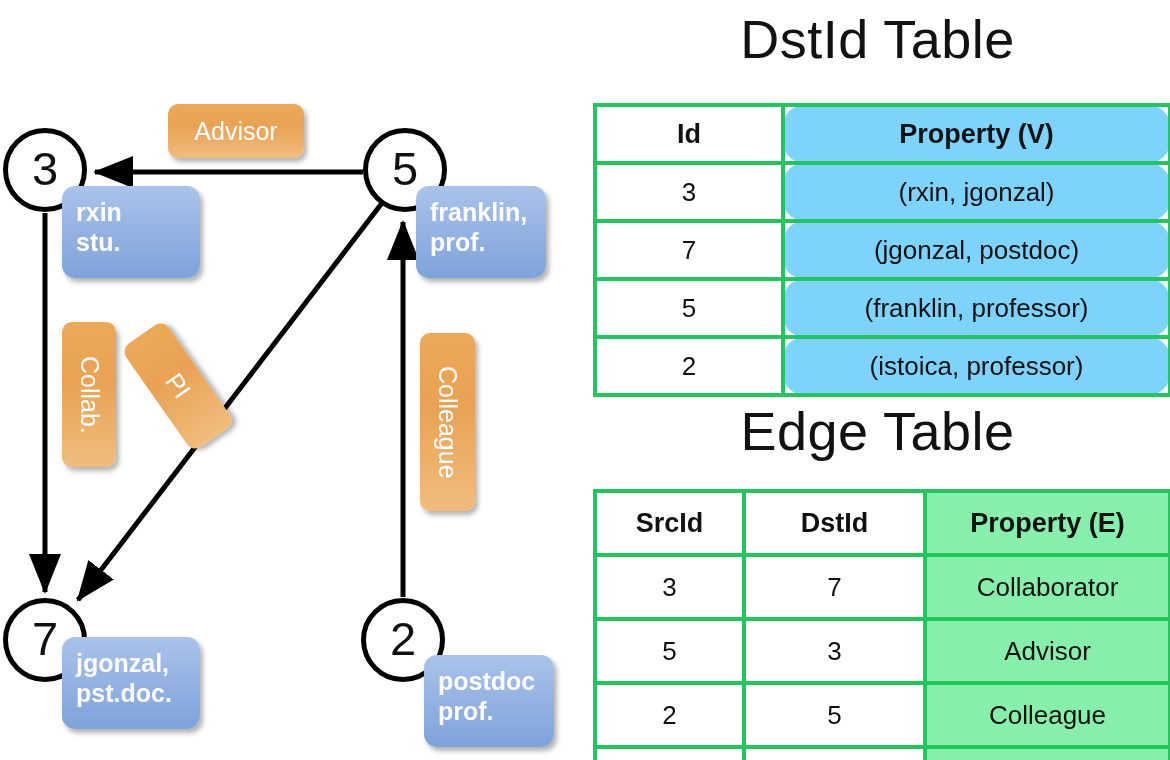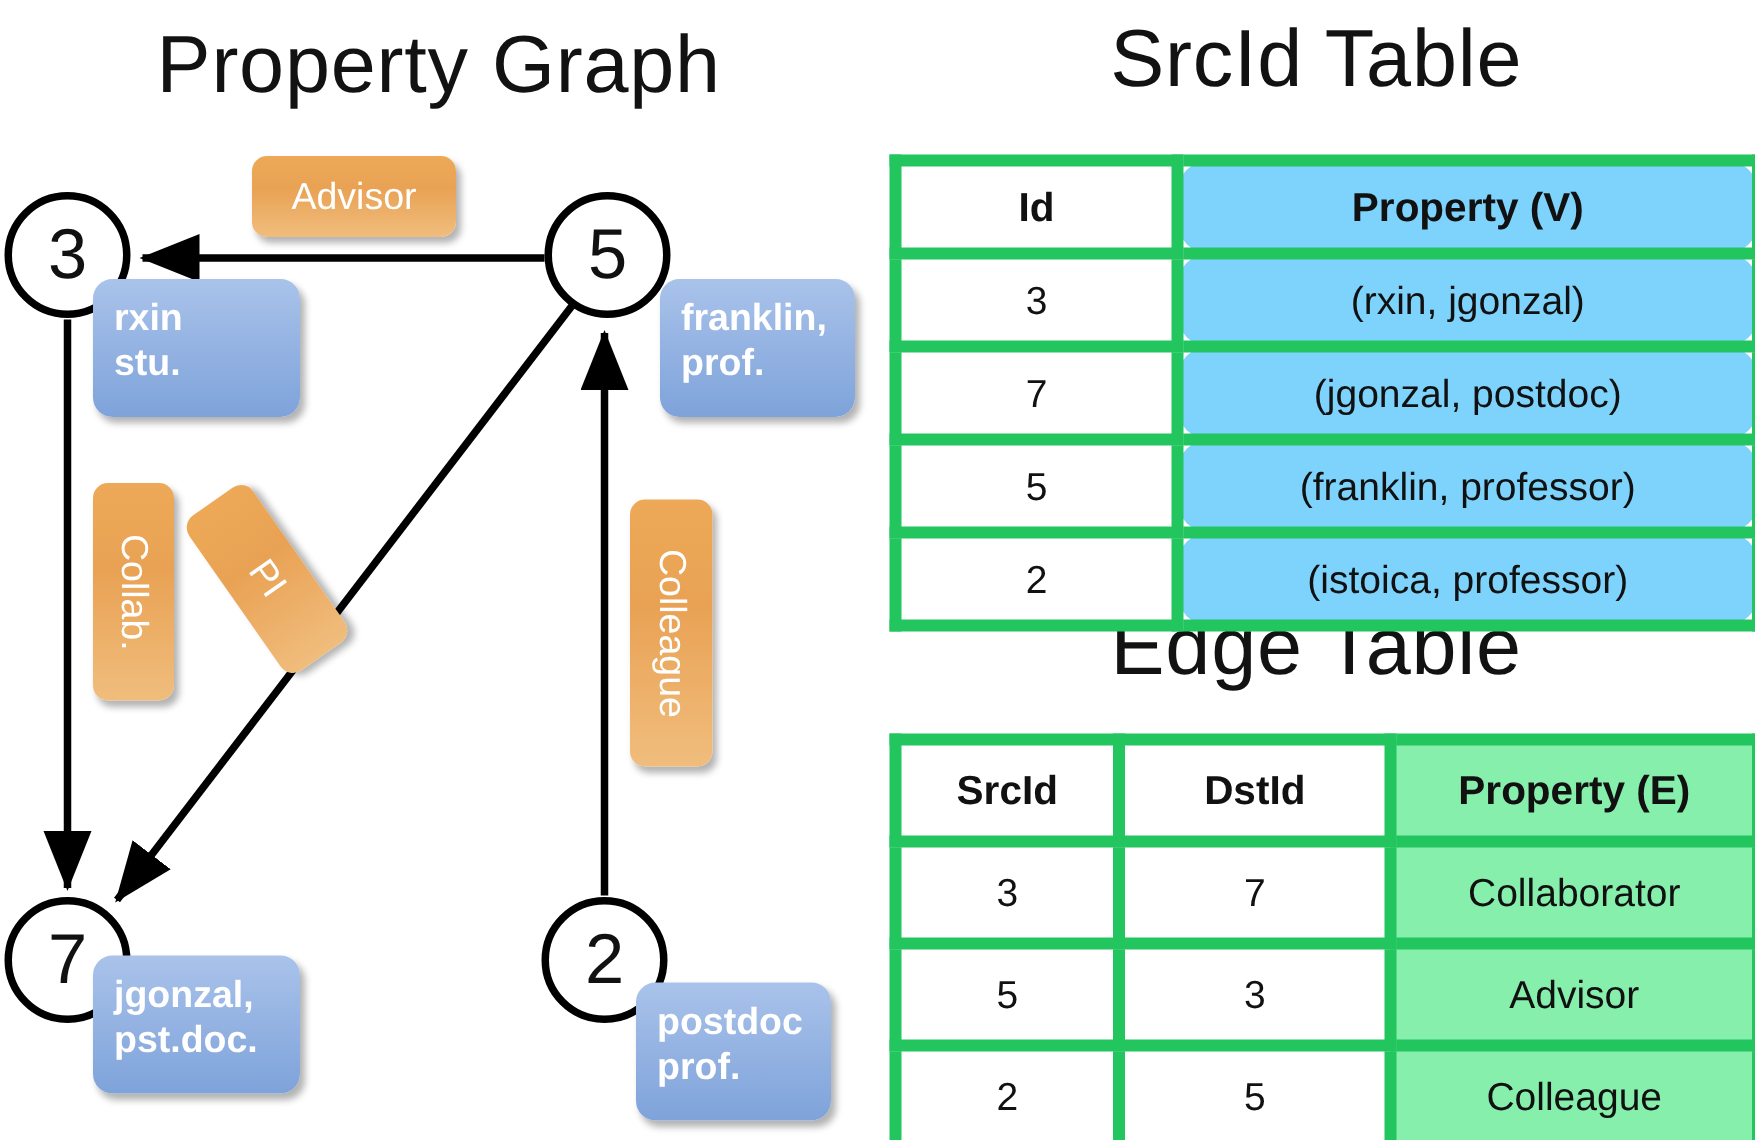--- a/index.html
+++ b/index.html
@@ -53,42 +53,41 @@
     font-family:"Liberation Sans","DejaVu Sans",sans-serif;
   }
   .edge-label .vtext{
     writing-mode:vertical-rl;text-orientation:mixed;white-space:nowrap;
   }
   .edge-label .htext{white-space:nowrap;}
 
   
   .tbl{position:absolute;border-collapse:collapse;table-layout:fixed;}
   .tbl td,.tbl th{
-    border:8px solid #22c55e;text-align:center;
+    border:4px solid #22c55e;text-align:center;
     font-size:26px;font-weight:400;color:#111;
     font-family:"Liberation Sans","DejaVu Sans",sans-serif;
     padding:4px;
   }
   .tbl th{font-weight:bold;font-size:27px;}
   .blue-cell{background:#7dd3fc;border-radius:21px;}
   .peach-cell{background:#86efac;}
   .white-cell{background:#ffffff;}
 
   #vertex-table{left:593px;top:103px;width:575px;}
   #vertex-table td,#vertex-table th{height:46px;}
   #edge-table{left:593px;top:489px;width:575px;}
   #edge-table td,#edge-table th{height:52px;}
 </style>
 </head>
 <body>
 
 <div class="stage">
 
-  <div class="title" id="title-property-graph">Property Graph</div>
-  <div class="title" id="title-vertex-table">SrcId Table</div>
+  <div class="title" id="title-vertex-table">DstId Table</div>
   <div class="title" id="title-edge-table">Edge Table</div>
 
   <div id="graph-panel">
 
     <svg id="graph-edges" viewBox="0 0 585 760">
       <defs>
         <marker id="arrowhead" markerWidth="9" markerHeight="9" refX="7.6" refY="3.2" orient="auto" markerUnits="strokeWidth">
           <path d="M0,0 L8,3.2 L0,6.4 z" fill="#000"></path>
         </marker>
       </defs>
@@ -129,21 +128,21 @@
     </div>
     <div class="node-circle" style="left:361px;top:598px;">
       <span>2</span>
     </div>
 
     <div class="prop-box" style="left:62px;top:186px;width:138px;height:92px;">
       <div>rxin</div>
       <div>stu.</div>
     </div>
 
-    <div class="prop-box" style="left:440px;top:186px;width:130px;height:92px;">
+    <div class="prop-box" style="left:416px;top:186px;width:130px;height:92px;">
       <div>franklin,</div>
       <div>prof.</div>
     </div>
 
     <div class="prop-box" style="left:62px;top:637px;width:138px;height:92px;">
       <div>jgonzal,</div>
       <div>pst.doc.</div>
     </div>
 
     <div class="prop-box" style="left:424px;top:655px;width:130px;height:92px;">

